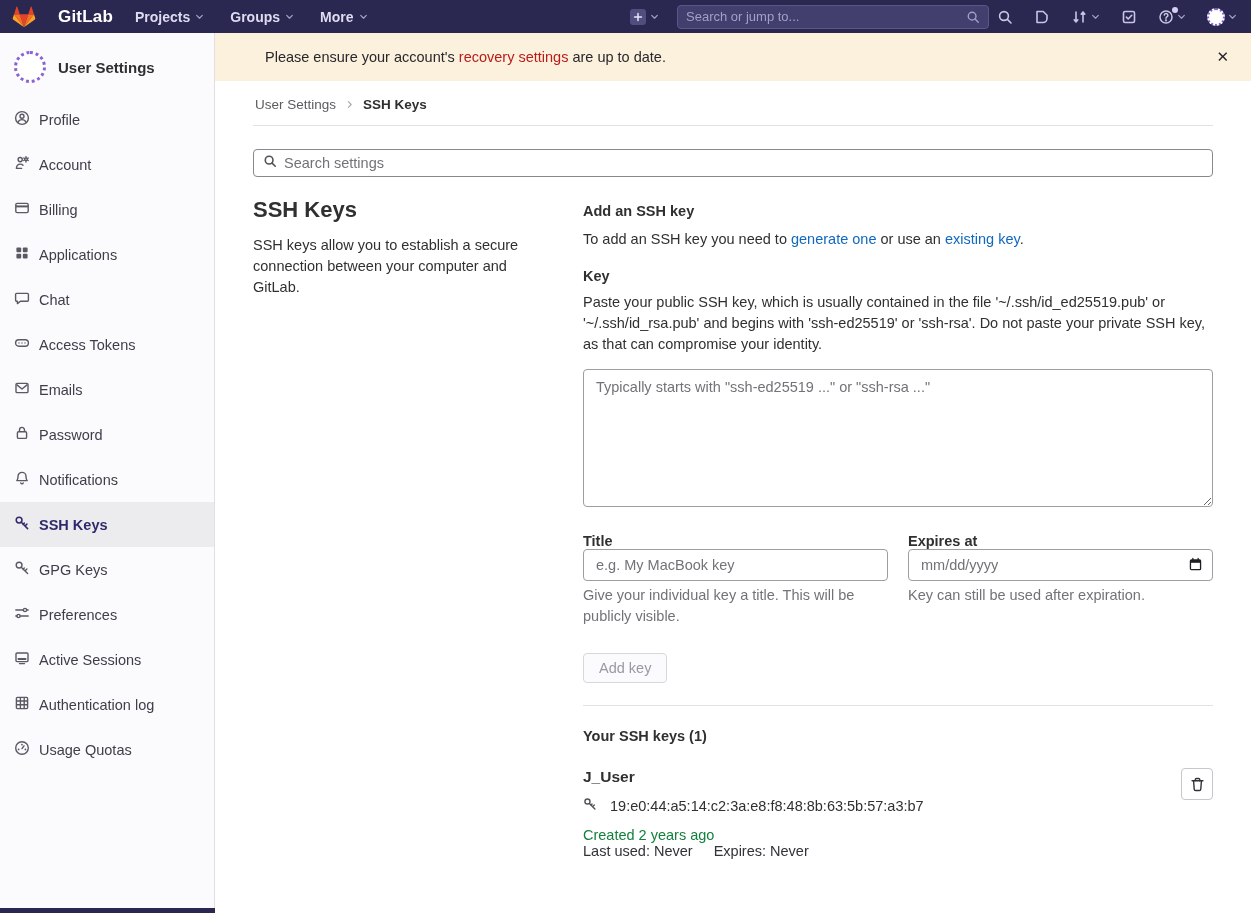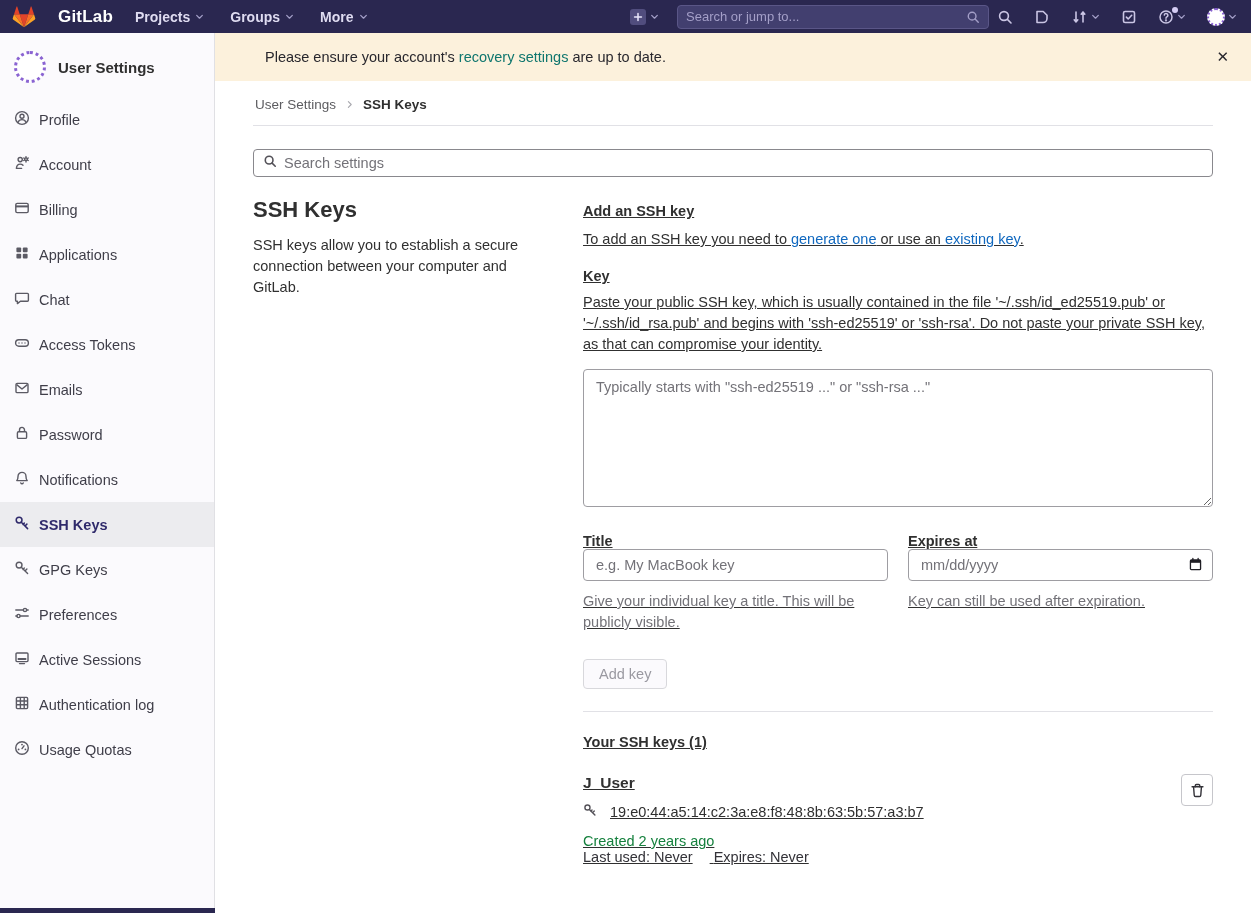--- a/index.html
+++ b/index.html
@@ -45,21 +45,21 @@
   .sb-title { font-size:15px; font-weight:700; color:#303030; }
   .sb-item { display:flex; align-items:center; gap:9px; height:45px; padding:0 14px;
     font-size:14.5px; color:#3f3e49; cursor:pointer; }
   .sb-item svg { color:#5b5a64; flex-shrink:0; }
   .sb-item.active { background:#ececef; color:#2f2a6b; font-weight:700; }
   .sb-item.active svg { color:#2f2a6b; }
 
   
   .alert { height:48px; background:#fcf1dc; display:flex; align-items:center;
     padding:0 16px 0 50px; font-size:14.5px; color:#28272d; }
-  .alert a { color:#0f766e; text-decoration:none; cursor:pointer; }
+  .alert a { color:#b91c1c; text-decoration:none; cursor:pointer; }
   .alert-close { margin-left:auto; font-size:15px; color:#28272d; cursor:pointer;
     background:none; border:none; font-family:inherit; padding:4px 6px; }
 
   
   .crumbbar { margin:0 38px; padding:16px 2px 13px; border-bottom:1px solid #e1e1e6;
     display:flex; align-items:center; gap:9px; font-size:13.5px; }
   .crumb-parent { color:#5c5c60; cursor:pointer; }
   .crumb-sep { color:#a8a8ae; display:inline-flex; }
   .crumb-current { color:#303030; font-weight:700; }
 
@@ -69,41 +69,41 @@
   .settings-search svg { color:#535158; flex-shrink:0; }
   .settings-search input { flex:1; border:none; outline:none; font-size:14.5px;
     font-family:inherit; color:#303030; }
   .settings-search input::placeholder { color:#737278; }
 
   
   .columns { margin:26px 38px 0; display:flex; gap:30px; }
   .col-left { width:300px; flex-shrink:0; }
   .col-left h1 { font-size:22px; font-weight:700; color:#303030; margin:-6px 0 12px; }
   .col-left p { font-size:14.5px; line-height:21px; color:#303030; }
-  .col-right { flex:1; min-width:0;text-decoration:underline; }
+  .col-right { flex:1; min-width:0; }
 
   .sec-label { font-size:14.5px; font-weight:700; margin-bottom:10px; }
   .para { font-size:14.5px; line-height:21px; color:#303030; }
   .para a { color:#1068bf; text-decoration:none; cursor:pointer; }
   .mb18 { margin-bottom:18px; } .mb14 { margin-bottom:14px; }
 
   textarea.key-input { width:100%; height:138px; border:1px solid #9e9da2; border-radius:4px;
     padding:9px 12px; font-size:14.5px; font-family:inherit; color:#303030; resize:both; outline:none; }
   textarea.key-input::placeholder { color:#737278; }
 
   .fields-row { display:flex; gap:20px; margin-top:22px; }
   .field { flex:1; min-width:0; }
   .field label { display:block; font-size:14.5px; font-weight:700; }
   .text-input { width:100%; height:32px; border:1px solid #9e9da2; border-radius:4px;
     padding:0 12px; font-size:14.5px; font-family:inherit; color:#303030; outline:none; }
   .text-input::placeholder { color:#737278; }
   .date-wrap { position:relative;border-radius:11px; }
   .date-wrap .text-input { padding-right:34px; }
   .date-icon { position:absolute; right:10px; top:8px; color:#1f1e24; pointer-events:auto; cursor:pointer; }
-  .hint { font-size:14.5px; line-height:21px; color:#737278; margin-top:10px; }
+  .hint { font-size:14.5px; line-height:21px; color:#737278; margin-top:4px; }
 
   .add-key-btn { margin-top:26px; padding:6px 15px; font-size:14.5px; font-family:inherit;
     color:#9a99a1; background:#fbfafd; border:1px solid #d8d8dc; border-radius:4px; cursor:pointer; }
 
   .rule { border:none; border-top:1px solid #e1e1e6; margin:22px 0; }
 
   .keys-heading { font-size:14.5px; font-weight:700; margin-bottom:24px; }
   .key-entry { display:flex; align-items:flex-start; }
   .key-info { flex:1; min-width:0; }
   .key-title { font-size:15.5px; font-weight:700; margin-bottom:11px; }

